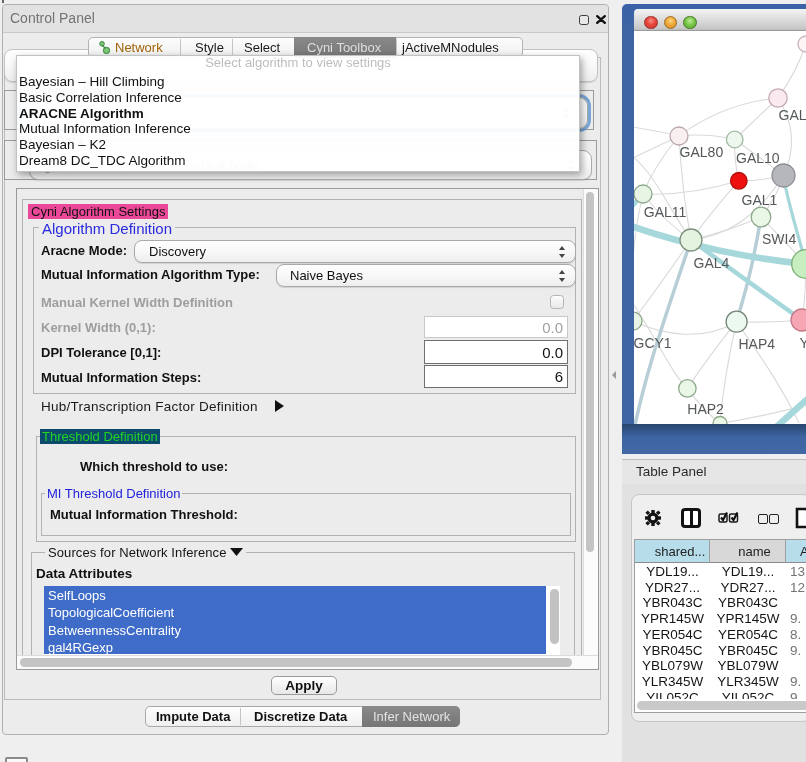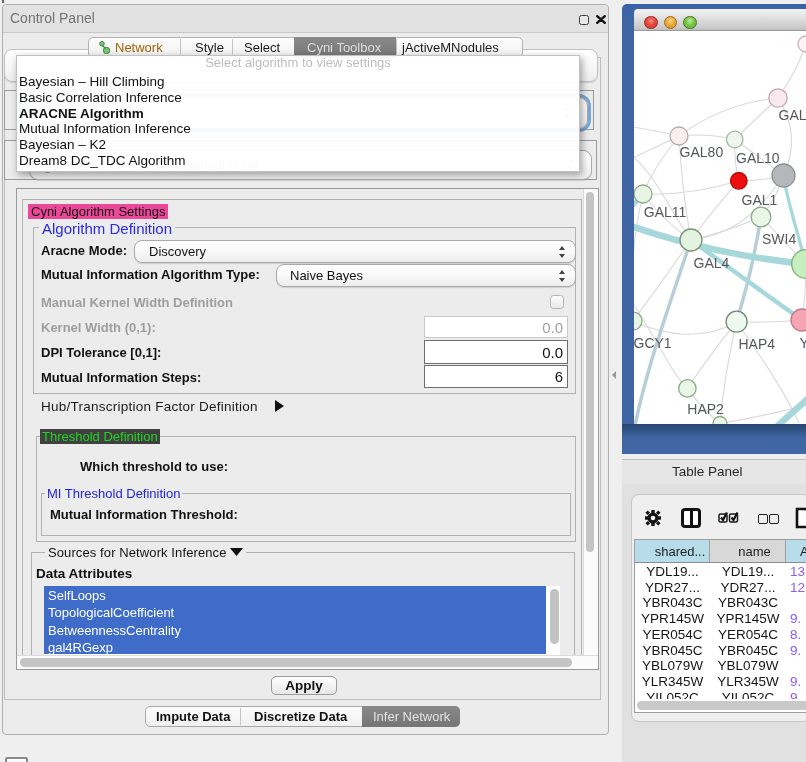--- a/index.html
+++ b/index.html
@@ -97,21 +97,21 @@
   <div class="inp" style="left:407px;top:151px;width:144px;height:24px;border:1px solid #6f6f6f;box-sizing:border-box;">0.0</div>
   <div class="lbl" style="left:24px;top:181px;">Mutual Information Steps:</div>
   <div class="inp" style="left:407px;top:176px;width:144px;height:23px;border:1px solid #6f6f6f;box-sizing:border-box;">6</div>
 
   <div class="abs" style="left:24px;top:210px;font-size:13.5px;letter-spacing:0.25px;color:#1a1a1a;white-space:nowrap;">Hub/Transcription Factor Definition</div>
   <svg class="abs" style="left:257px;top:211px;" width="11" height="12" viewBox="0 0 11 12">
         <path d="M1 0 L10 6 L1 12 Z" fill="#111"></path>
       </svg>
 
   <div class="grp" style="left:19px;top:247px;width:538px;height:104px;"></div>
-  <div class="abs" style="left:23px;top:240px;background:#404040;padding:0 2px;font-size:13px;color:#21d421;">Threshold Definition</div>
+  <div class="abs" style="left:23px;top:240px;background:#0c4a6e;padding:0 2px;font-size:13px;color:#21d421;">Threshold Definition</div>
   <div class="lbl" style="left:63px;top:270px;">Which threshold to use:</div>
 
   <div class="grp" style="left:24px;top:304px;width:528px;height:41px;"></div>
   <div class="abs" style="left:28px;top:297px;background:#ececec;padding:0 2px;font-size:13px;color:#2222dd;">MI Threshold Definition</div>
   <div class="lbl" style="left:33px;top:318px;">Mutual Information Threshold:</div>
 
   <div class="grp" style="left:14px;top:363px;width:542px;height:110px;"></div>
   <div class="abs" style="left:28px;top:356px;background:#ececec;padding:0 3px;font-size:13px;letter-spacing:0.1px;color:#141414;">Sources for Network Inference <svg width="13" height="8" viewBox="0 0 13 8" style="vertical-align:1px;">
           <path d="M0 0 L13 0 L6.5 8 Z" fill="#111"></path>
         </svg></div>
@@ -224,21 +224,21 @@
     <text x="59.6" y="236.5">GAL4</text>
     <text x="-0.5" y="317">GCY1</text>
     <text x="104.5" y="317.5">HAP4</text>
     <text x="165.5" y="317">YM</text>
     <text x="53.3" y="382.5">HAP2</text>
   </g>
 </svg>
 </div>
 
 <div class="abs" style="left:622px;top:459px;width:184px;height:25px;background:#e6e6e6;border-top:1px solid #c0c0c0;box-sizing:border-box;"></div>
-<div class="abs" style="left:636px;top:464px;font-size:13.5px;color:#2a2a2a;margin-left:36px;">Table Panel</div>
+<div class="abs" style="left:636px;top:464px;font-size:13.5px;color:#2a2a2a;">Table Panel</div>
 <div class="abs" style="left:622px;top:484px;width:184px;height:278px;background:#e1e1e1;"></div>
 <div class="abs" style="left:631px;top:494px;width:180px;height:228px;background:#efefef;border:1px solid #c6c6c6;border-radius:8px;box-sizing:border-box;"></div>
 
 <svg class="abs" style="left:645px;top:510px;" width="16" height="16" viewBox="0 0 16 16">
  <g fill="#131313">
  <circle cx="8" cy="8" r="5.6"></circle>
  <rect x="6.3" y="0" width="3.4" height="3.2"></rect>
       <rect x="6.3" y="12.8" width="3.4" height="3.2"></rect>
  <rect x="0" y="6.3" width="3.2" height="3.4"></rect>
       <rect x="12.8" y="6.3" width="3.2" height="3.4"></rect>
@@ -266,17 +266,17 @@
 <div class="abs" style="left:634px;top:539px;width:172px;height:174px;background:#fff;border:1px solid #9e9e9e;border-right:none;box-sizing:border-box;"></div>
 <div class="abs" style="left:635px;top:540px;width:75px;height:23px;background:#b7dcea;border-right:1px solid #9e9e9e;border-bottom:1px solid #8c8c8c;box-sizing:border-box;"></div>
 <div class="abs" style="left:710px;top:540px;width:76px;height:23px;background:#d8d8d8;border-right:1px solid #9e9e9e;border-bottom:1px solid #8c8c8c;box-sizing:border-box;"></div>
 <div class="abs" style="left:786px;top:540px;width:20px;height:23px;background:#b7dcea;border-bottom:1px solid #8c8c8c;box-sizing:border-box;"></div>
 <div class="abs" style="left:643px;top:544px;width:74px;text-align:center;font-size:13px;color:#222;">shared...</div>
 <div class="abs" style="left:717px;top:544px;width:75px;text-align:center;font-size:13px;color:#222;">name</div>
 <div class="abs" style="left:800px;top:544px;font-size:13px;color:#222;">Av</div>
 
 <div class="abs" style="left:635px;top:564px;width:75px;text-align:center;font-size:13.5px;color:#151515;line-height:15.7px;">YDL19...<br>YDR27...<br>YBR043C<br>YPR145W<br>YER054C<br>YBR045C<br>YBL079W<br>YLR345W<br>YIL052C</div>
 <div class="abs" style="left:710px;top:564px;width:76px;text-align:center;font-size:13.5px;color:#151515;line-height:15.7px;">YDL19...<br>YDR27...<br>YBR043C<br>YPR145W<br>YER054C<br>YBR045C<br>YBL079W<br>YLR345W<br>YIL052C</div>
-<div class="abs" style="left:790px;top:564px;font-size:13.5px;color:#8b5cf6;line-height:15.7px;">13<br>12<br>&nbsp;<br>9.<br>8.<br>9.<br>&nbsp;<br>9.<br>9.</div>
+<div class="abs" style="left:790px;top:564px;font-size:13.5px;color:#737373;line-height:15.7px;">13<br>12<br>&nbsp;<br>9.<br>8.<br>9.<br>&nbsp;<br>9.<br>9.</div>
 
 <div class="abs" style="left:635px;top:699px;width:171px;height:13px;background:#fff;"></div>
 <div class="abs" style="left:637px;top:701px;width:172px;height:8.5px;background:#c9c9c9;border-radius:4.5px;"></div>
 <div class="abs" style="left:634px;top:712px;width:172px;height:1px;background:#9e9e9e;"></div>
 
 </body></html>

